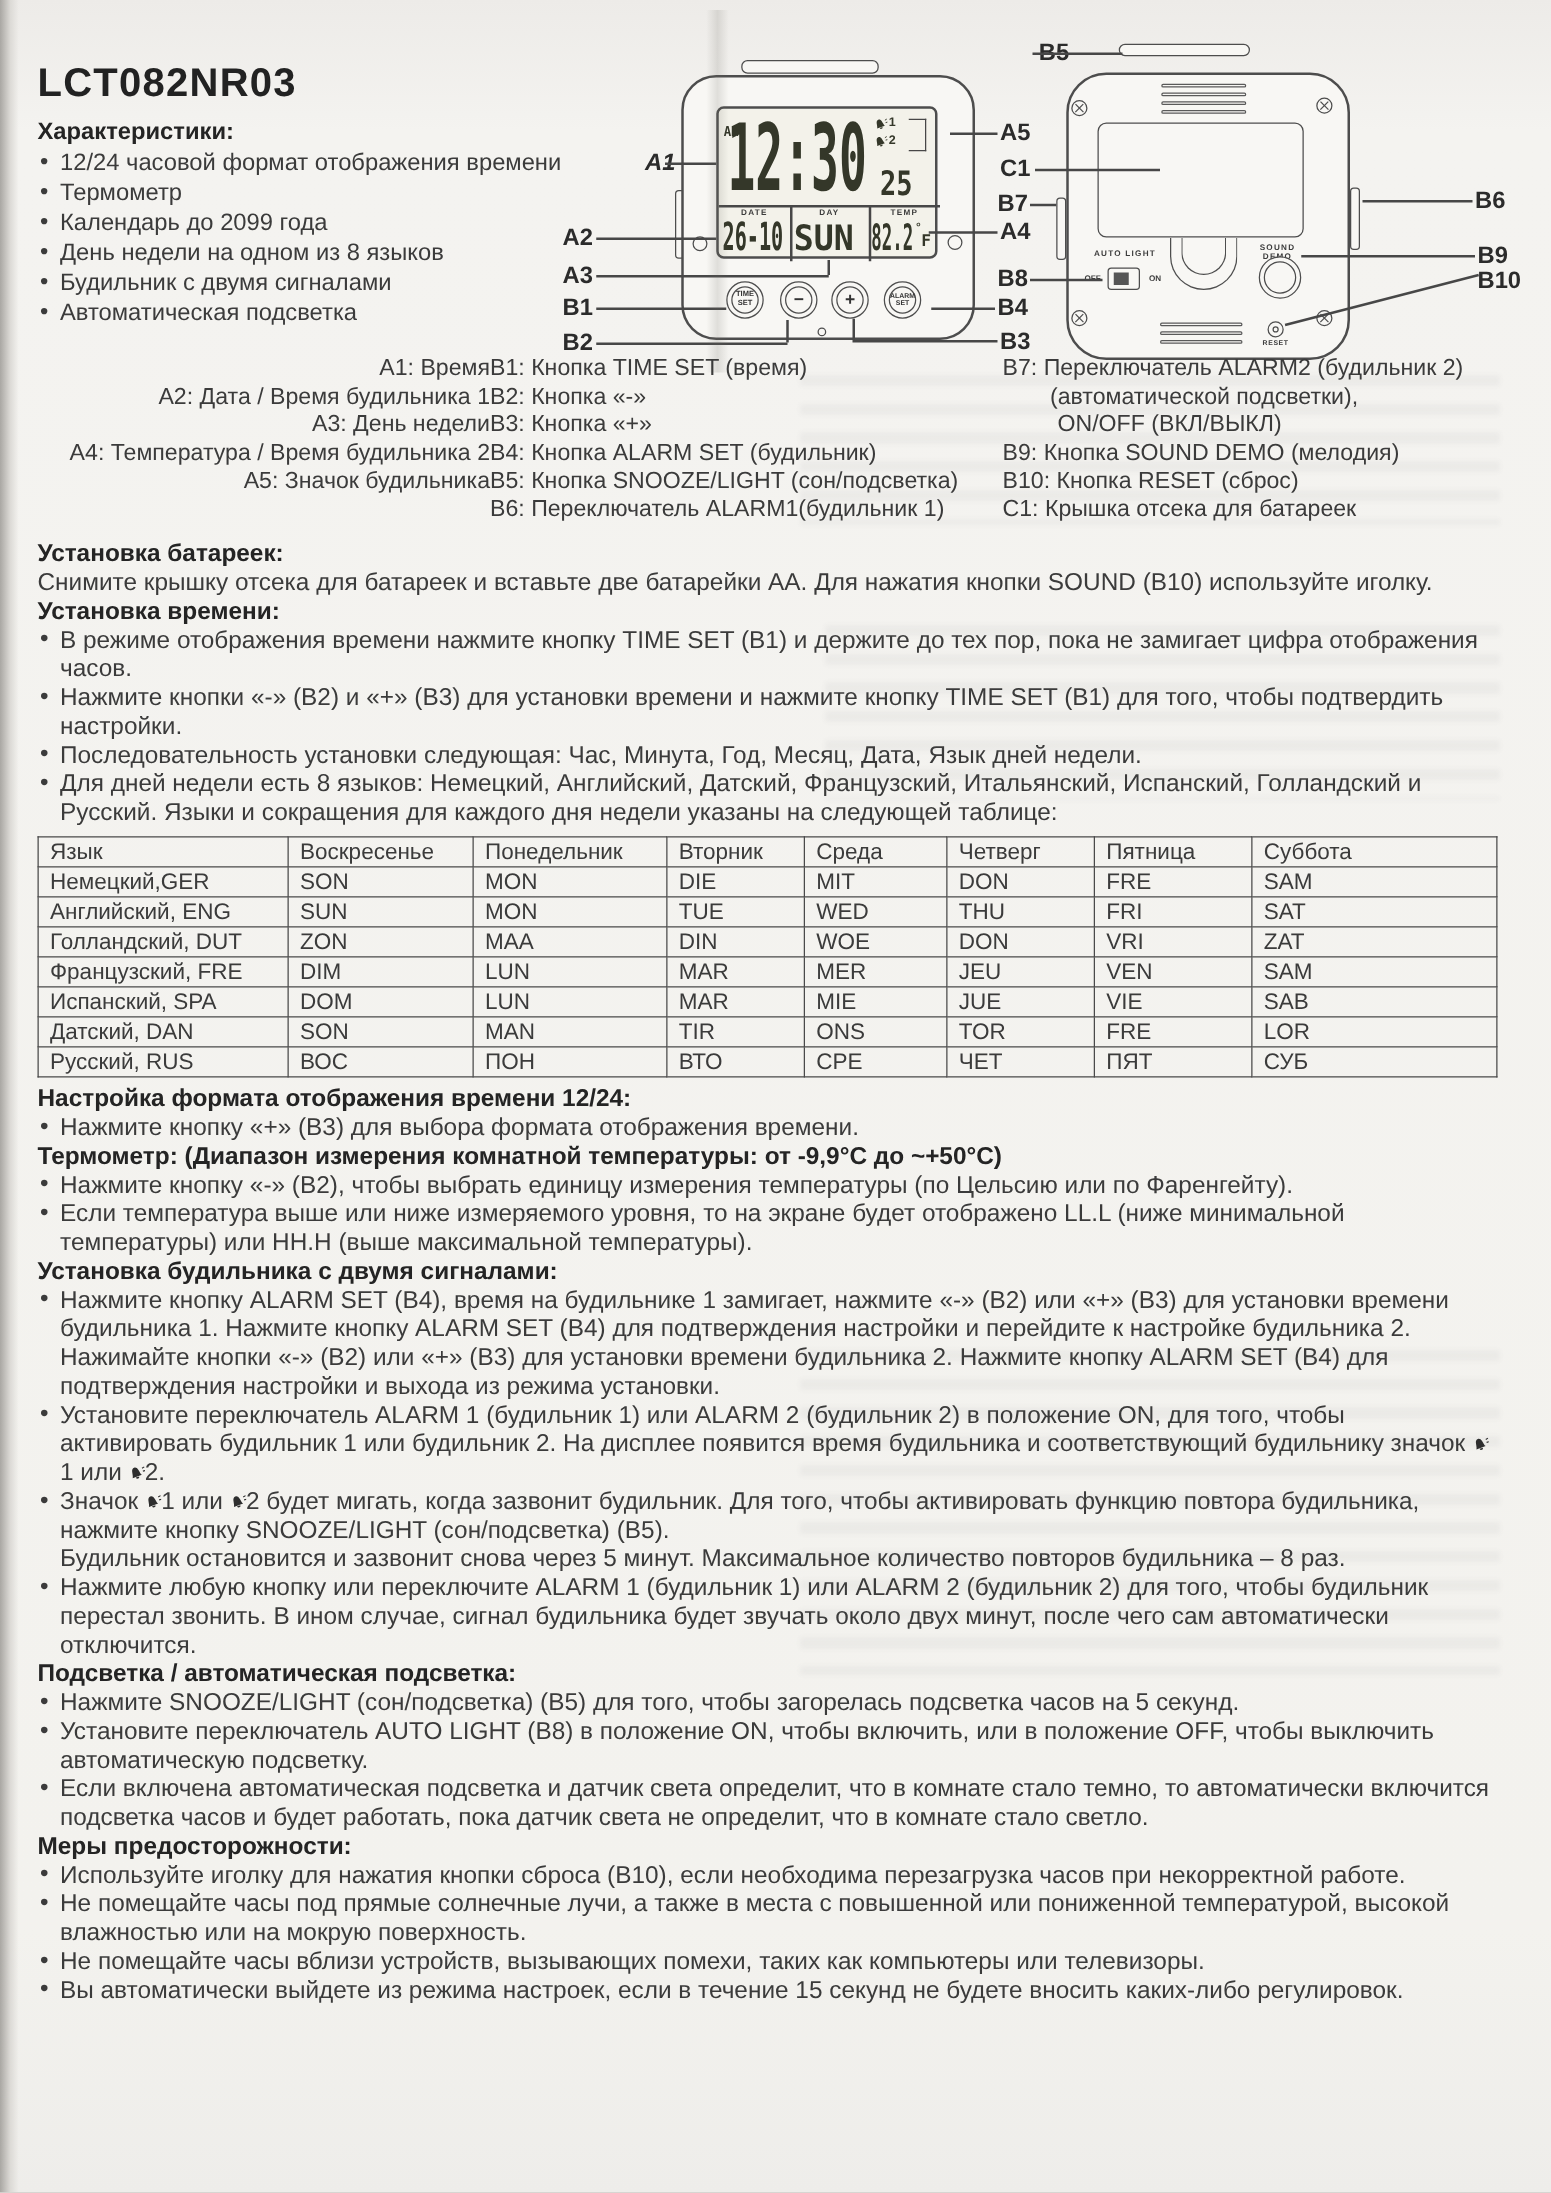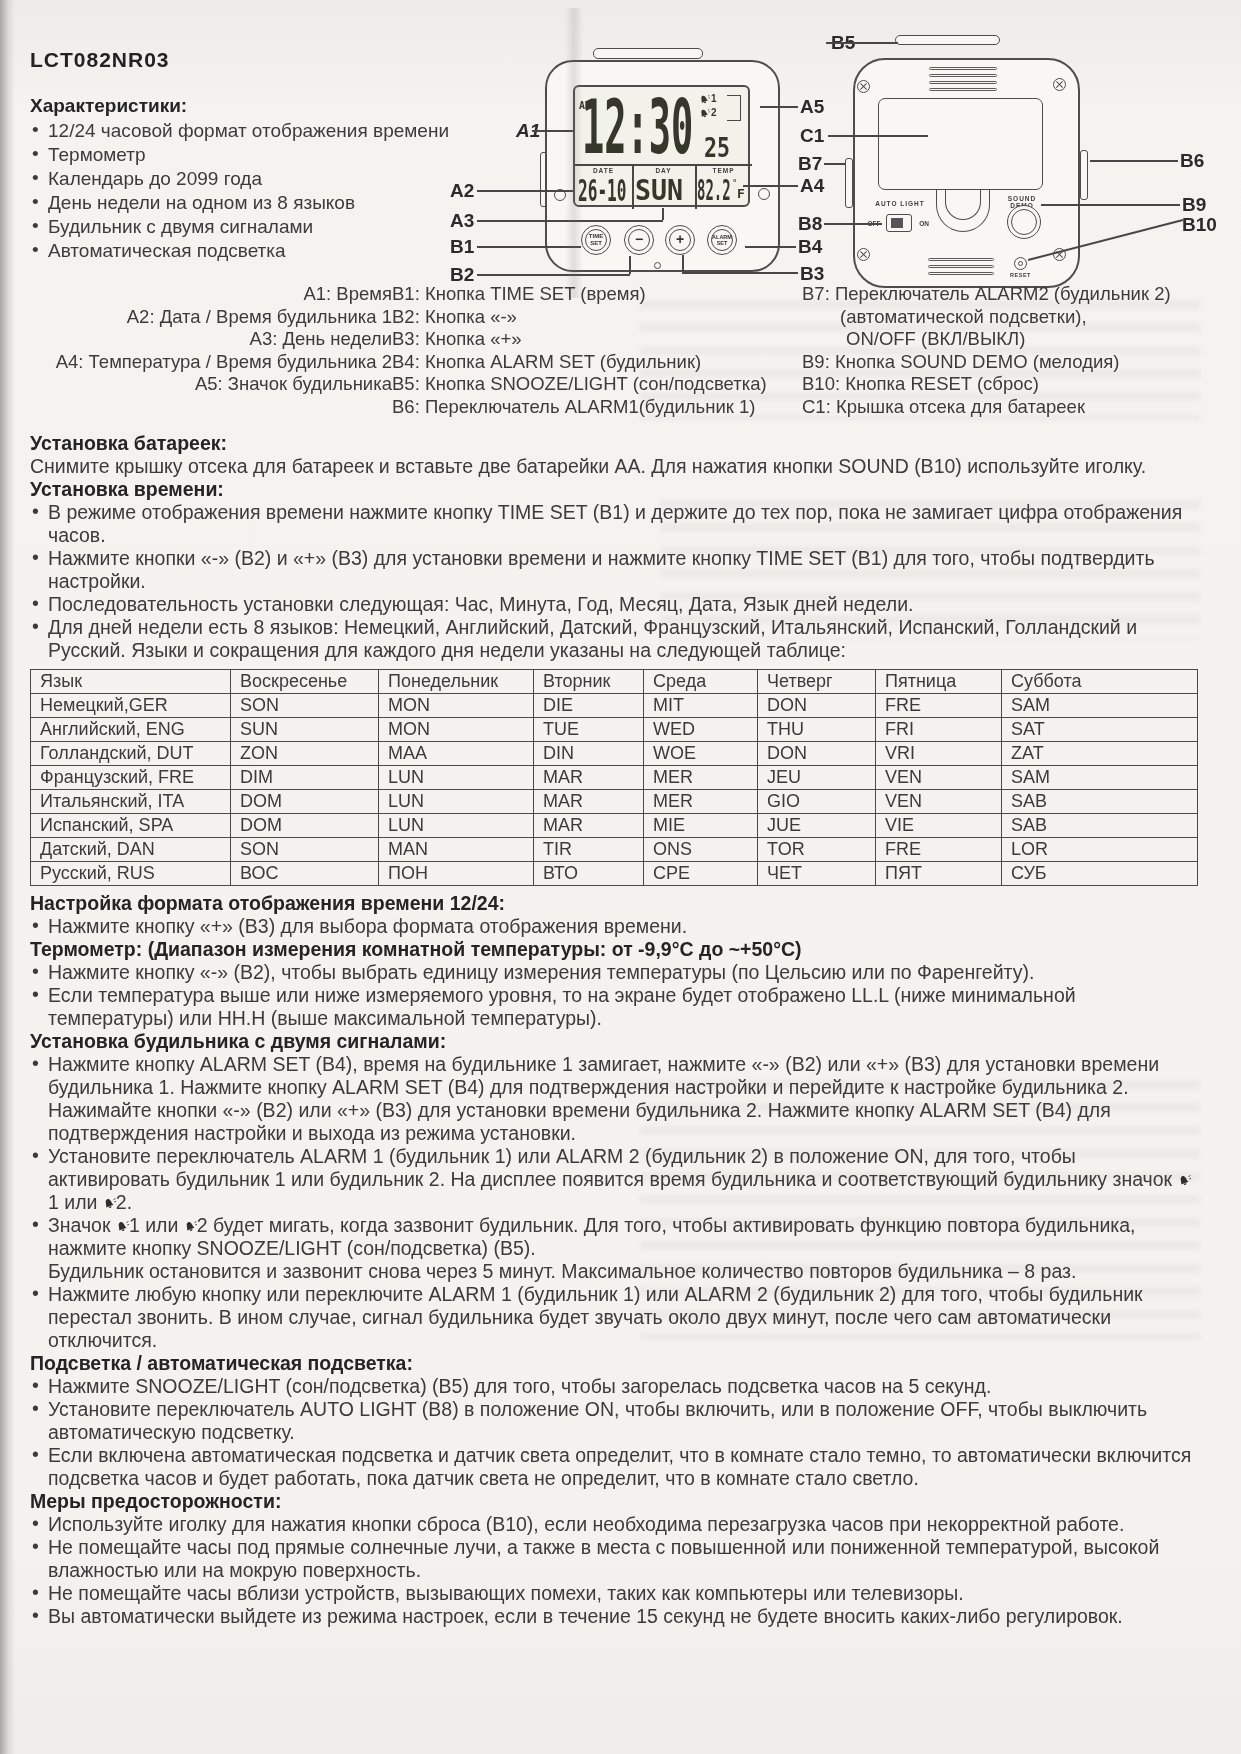--- a/index.html
+++ b/index.html
@@ -6,21 +6,21 @@
   .page{position:relative;width:1241px;height:1754px;overflow:hidden;
     background:linear-gradient(180deg,#edebe8,#f4f3f0 6%,#f3f2ee 88%,#eeedea);
     font-family:"Liberation Sans",sans-serif;color:#3b3b3b;}
   .scan-edge{position:absolute;left:0;top:0;width:15px;height:100%;
     background:linear-gradient(90deg,#a9a7a3,#dcdad6 55%,rgba(0,0,0,0));}
   .crease{position:absolute;left:565px;top:0;width:18px;height:300px;
     background:linear-gradient(90deg,rgba(0,0,0,0),rgba(110,108,100,.18),rgba(0,0,0,0));}
   .artifact{position:absolute;opacity:.05;filter:blur(2px);
     background:repeating-linear-gradient(180deg,#55585e 0 9px,transparent 9px 23px);}
   .abs{position:absolute;}
-  .title{position:absolute;left:30px;top:48px;font-size:21px;font-weight:700;color:#222;letter-spacing:1px;}
+  .title{position:absolute;left:30px;top:48px;font-size:32px;font-weight:700;color:#222;letter-spacing:1px;}
   .features{position:absolute;left:30px;top:94px;width:430px;font-size:19px;line-height:24px;}
   .features .h{margin-bottom:1px;}
   .h{font-weight:700;color:#242424;}
   .bl{margin:0;padding:0;list-style:none;}
   .bl li{position:relative;padding-left:18px;}
   .bl li::before{content:"•";position:absolute;left:2px;top:-1px;}
   .cont{padding-left:18px;}
   
   .legend{position:absolute;left:30px;top:283px;width:1195px;display:flex;font-size:18.5px;line-height:22.5px;}
   .lg-a{width:362px;text-align:right;}.lg-b{width:410px;}.lg-c{flex:1;}
@@ -313,30 +313,20 @@
             <td>Французский, FRE</td>
             <td>DIM</td>
             <td>LUN</td>
             <td>MAR</td>
             <td>MER</td>
             <td>JEU</td>
             <td>VEN</td>
             <td>SAM</td>
           </tr>
           <tr>
-            <td>Итальянский, ITA</td>
-            <td>DOM</td>
-            <td>LUN</td>
-            <td>MAR</td>
-            <td>MER</td>
-            <td>GIO</td>
-            <td>VEN</td>
-            <td>SAB</td>
-          </tr>
-          <tr>
             <td>Испанский, SPA</td>
             <td>DOM</td>
             <td>LUN</td>
             <td>MAR</td>
             <td>MIE</td>
             <td>JUE</td>
             <td>VIE</td>
             <td>SAB</td>
           </tr>
           <tr>

